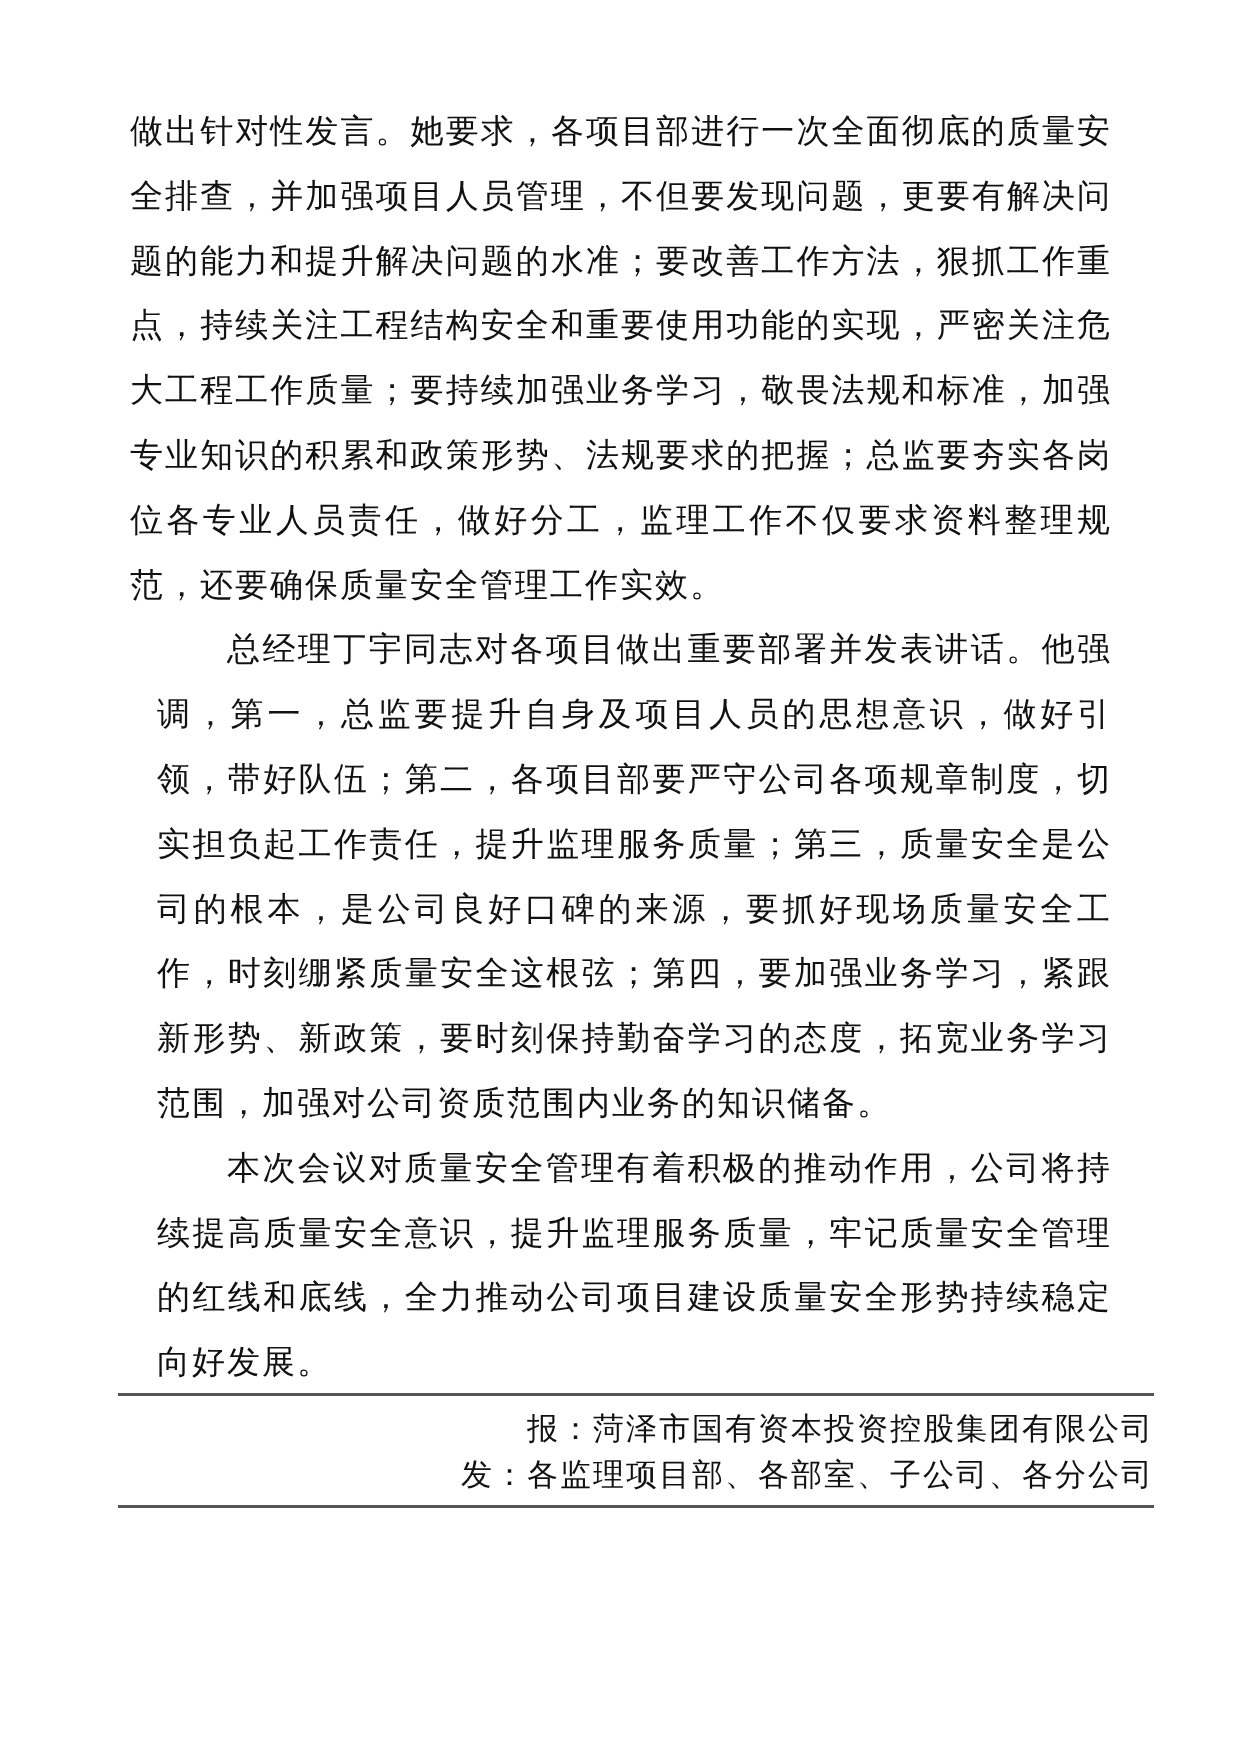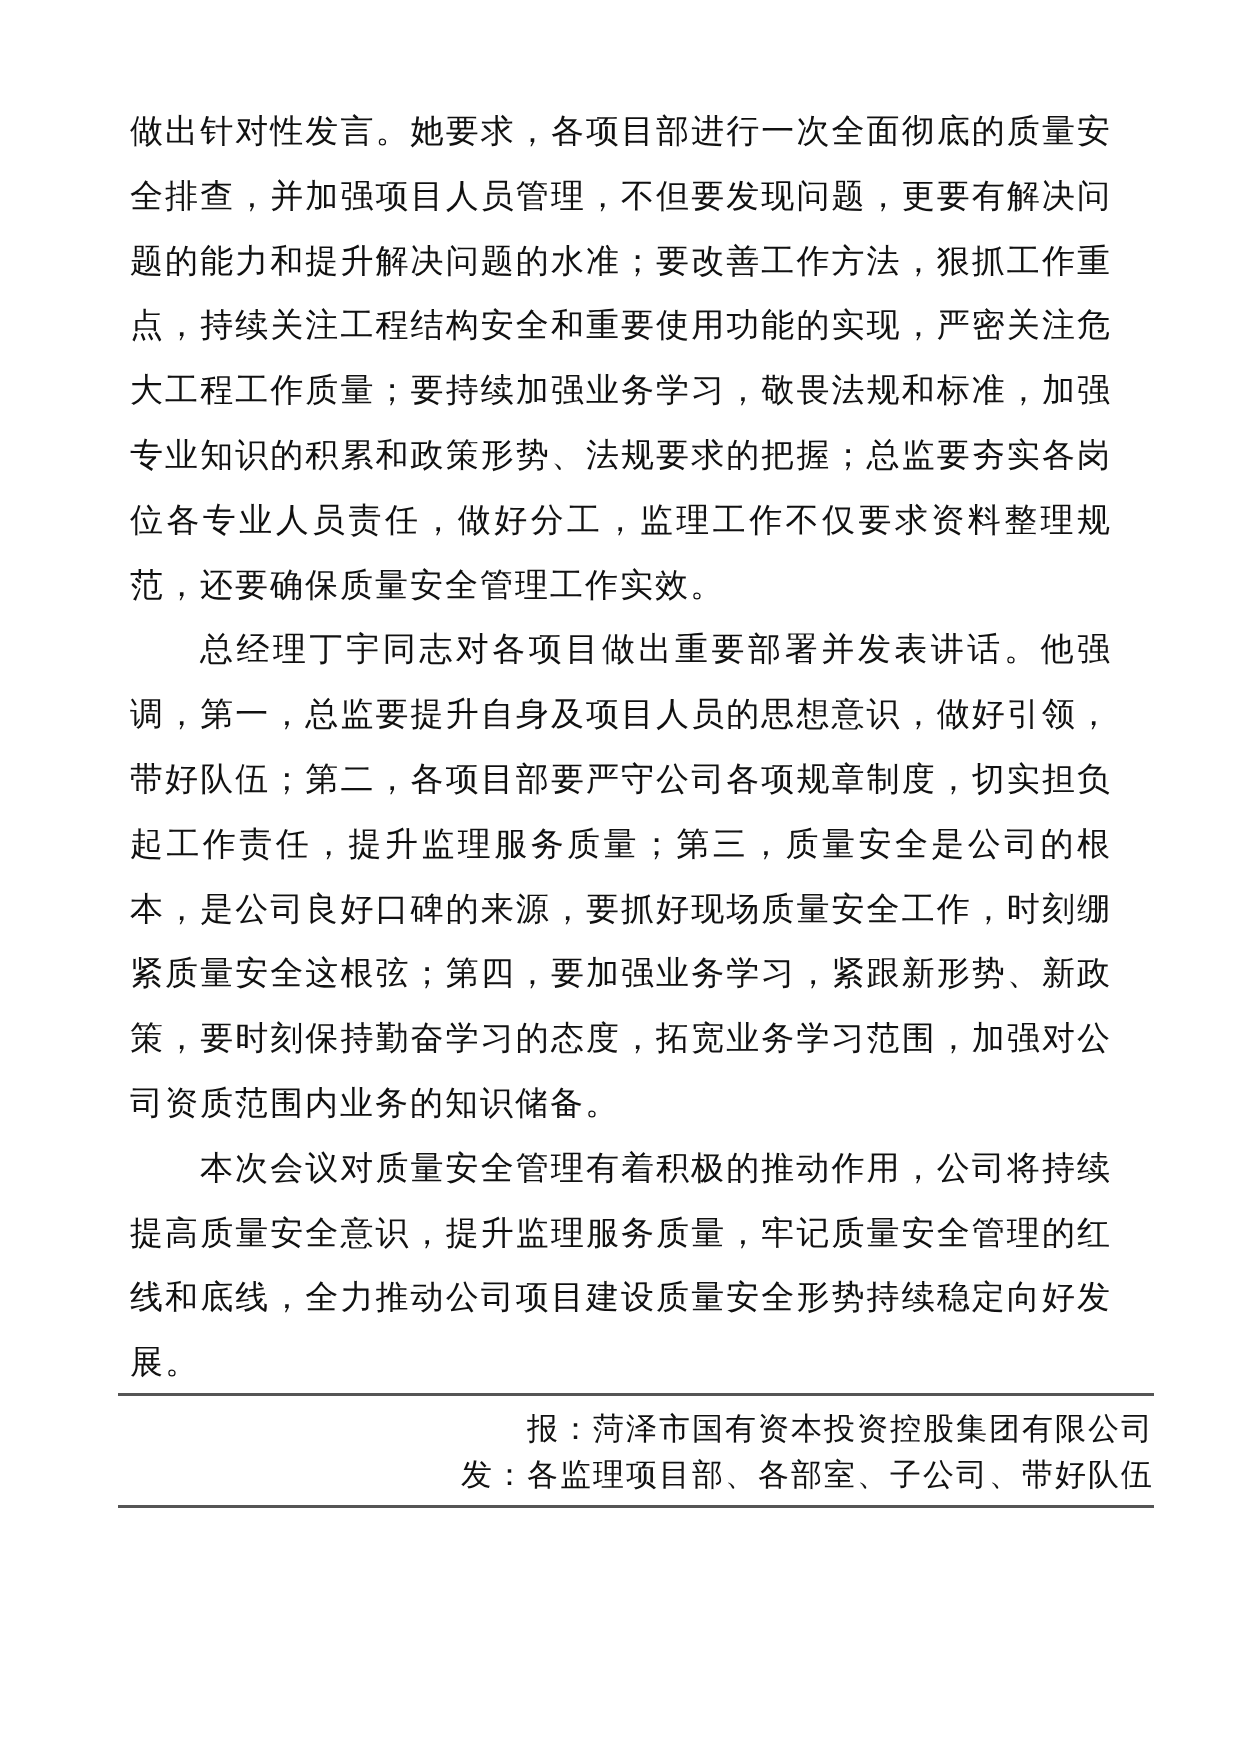--- a/index.html
+++ b/index.html
@@ -23,20 +23,21 @@
     margin: 0;
     font-size: 33px;
     line-height: 64.8px;
     letter-spacing: 2px;
     text-align: justify;
     text-justify: inter-character;
     color: #111111;
   }
   .content p.indent {
     text-indent: 70px;
+    margin-left: 27px;
   }
   .footer {
     position: absolute;
     left: 118px;
     top: 1393px;
     width: 1036px;
   }
   .rule {
     height: 3px;
     background: #555555;
@@ -62,18 +63,18 @@
   <div class="content">
     <p>做出针对性发言。她要求，各项目部进行一次全面彻底的质量安全排查，并加强项目人员管理，不但要发现问题，更要有解决问题的能力和提升解决问题的水准；要改善工作方法，狠抓工作重点，持续关注工程结构安全和重要使用功能的实现，严密关注危大工程工作质量；要持续加强业务学习，敬畏法规和标准，加强专业知识的积累和政策形势、法规要求的把握；总监要夯实各岗位各专业人员责任，做好分工，监理工作不仅要求资料整理规范，还要确保质量安全管理工作实效。</p>
     <p class="indent">总经理丁宇同志对各项目做出重要部署并发表讲话。他强调，第一，总监要提升自身及项目人员的思想意识，做好引领，带好队伍；第二，各项目部要严守公司各项规章制度，切实担负起工作责任，提升监理服务质量；第三，质量安全是公司的根本，是公司良好口碑的来源，要抓好现场质量安全工作，时刻绷紧质量安全这根弦；第四，要加强业务学习，紧跟新形势、新政策，要时刻保持勤奋学习的态度，拓宽业务学习范围，加强对公司资质范围内业务的知识储备。</p>
     <p class="indent">本次会议对质量安全管理有着积极的推动作用，公司将持续提高质量安全意识，提升监理服务质量，牢记质量安全管理的红线和底线，全力推动公司项目建设质量安全形势持续稳定向好发展。</p>
   </div>
 
   <div class="footer">
     <div class="rule"></div>
     <div class="footer-lines">
       <div class="footer-line">报：菏泽市国有资本投资控股集团有限公司</div>
-      <div class="footer-line">发：各监理项目部、各部室、子公司、带好队伍</div>
+      <div class="footer-line">发：各监理项目部、各部室、子公司、各分公司</div>
     </div>
     <div class="rule"></div>
   </div>
 
 </div>
 
 </body></html>

